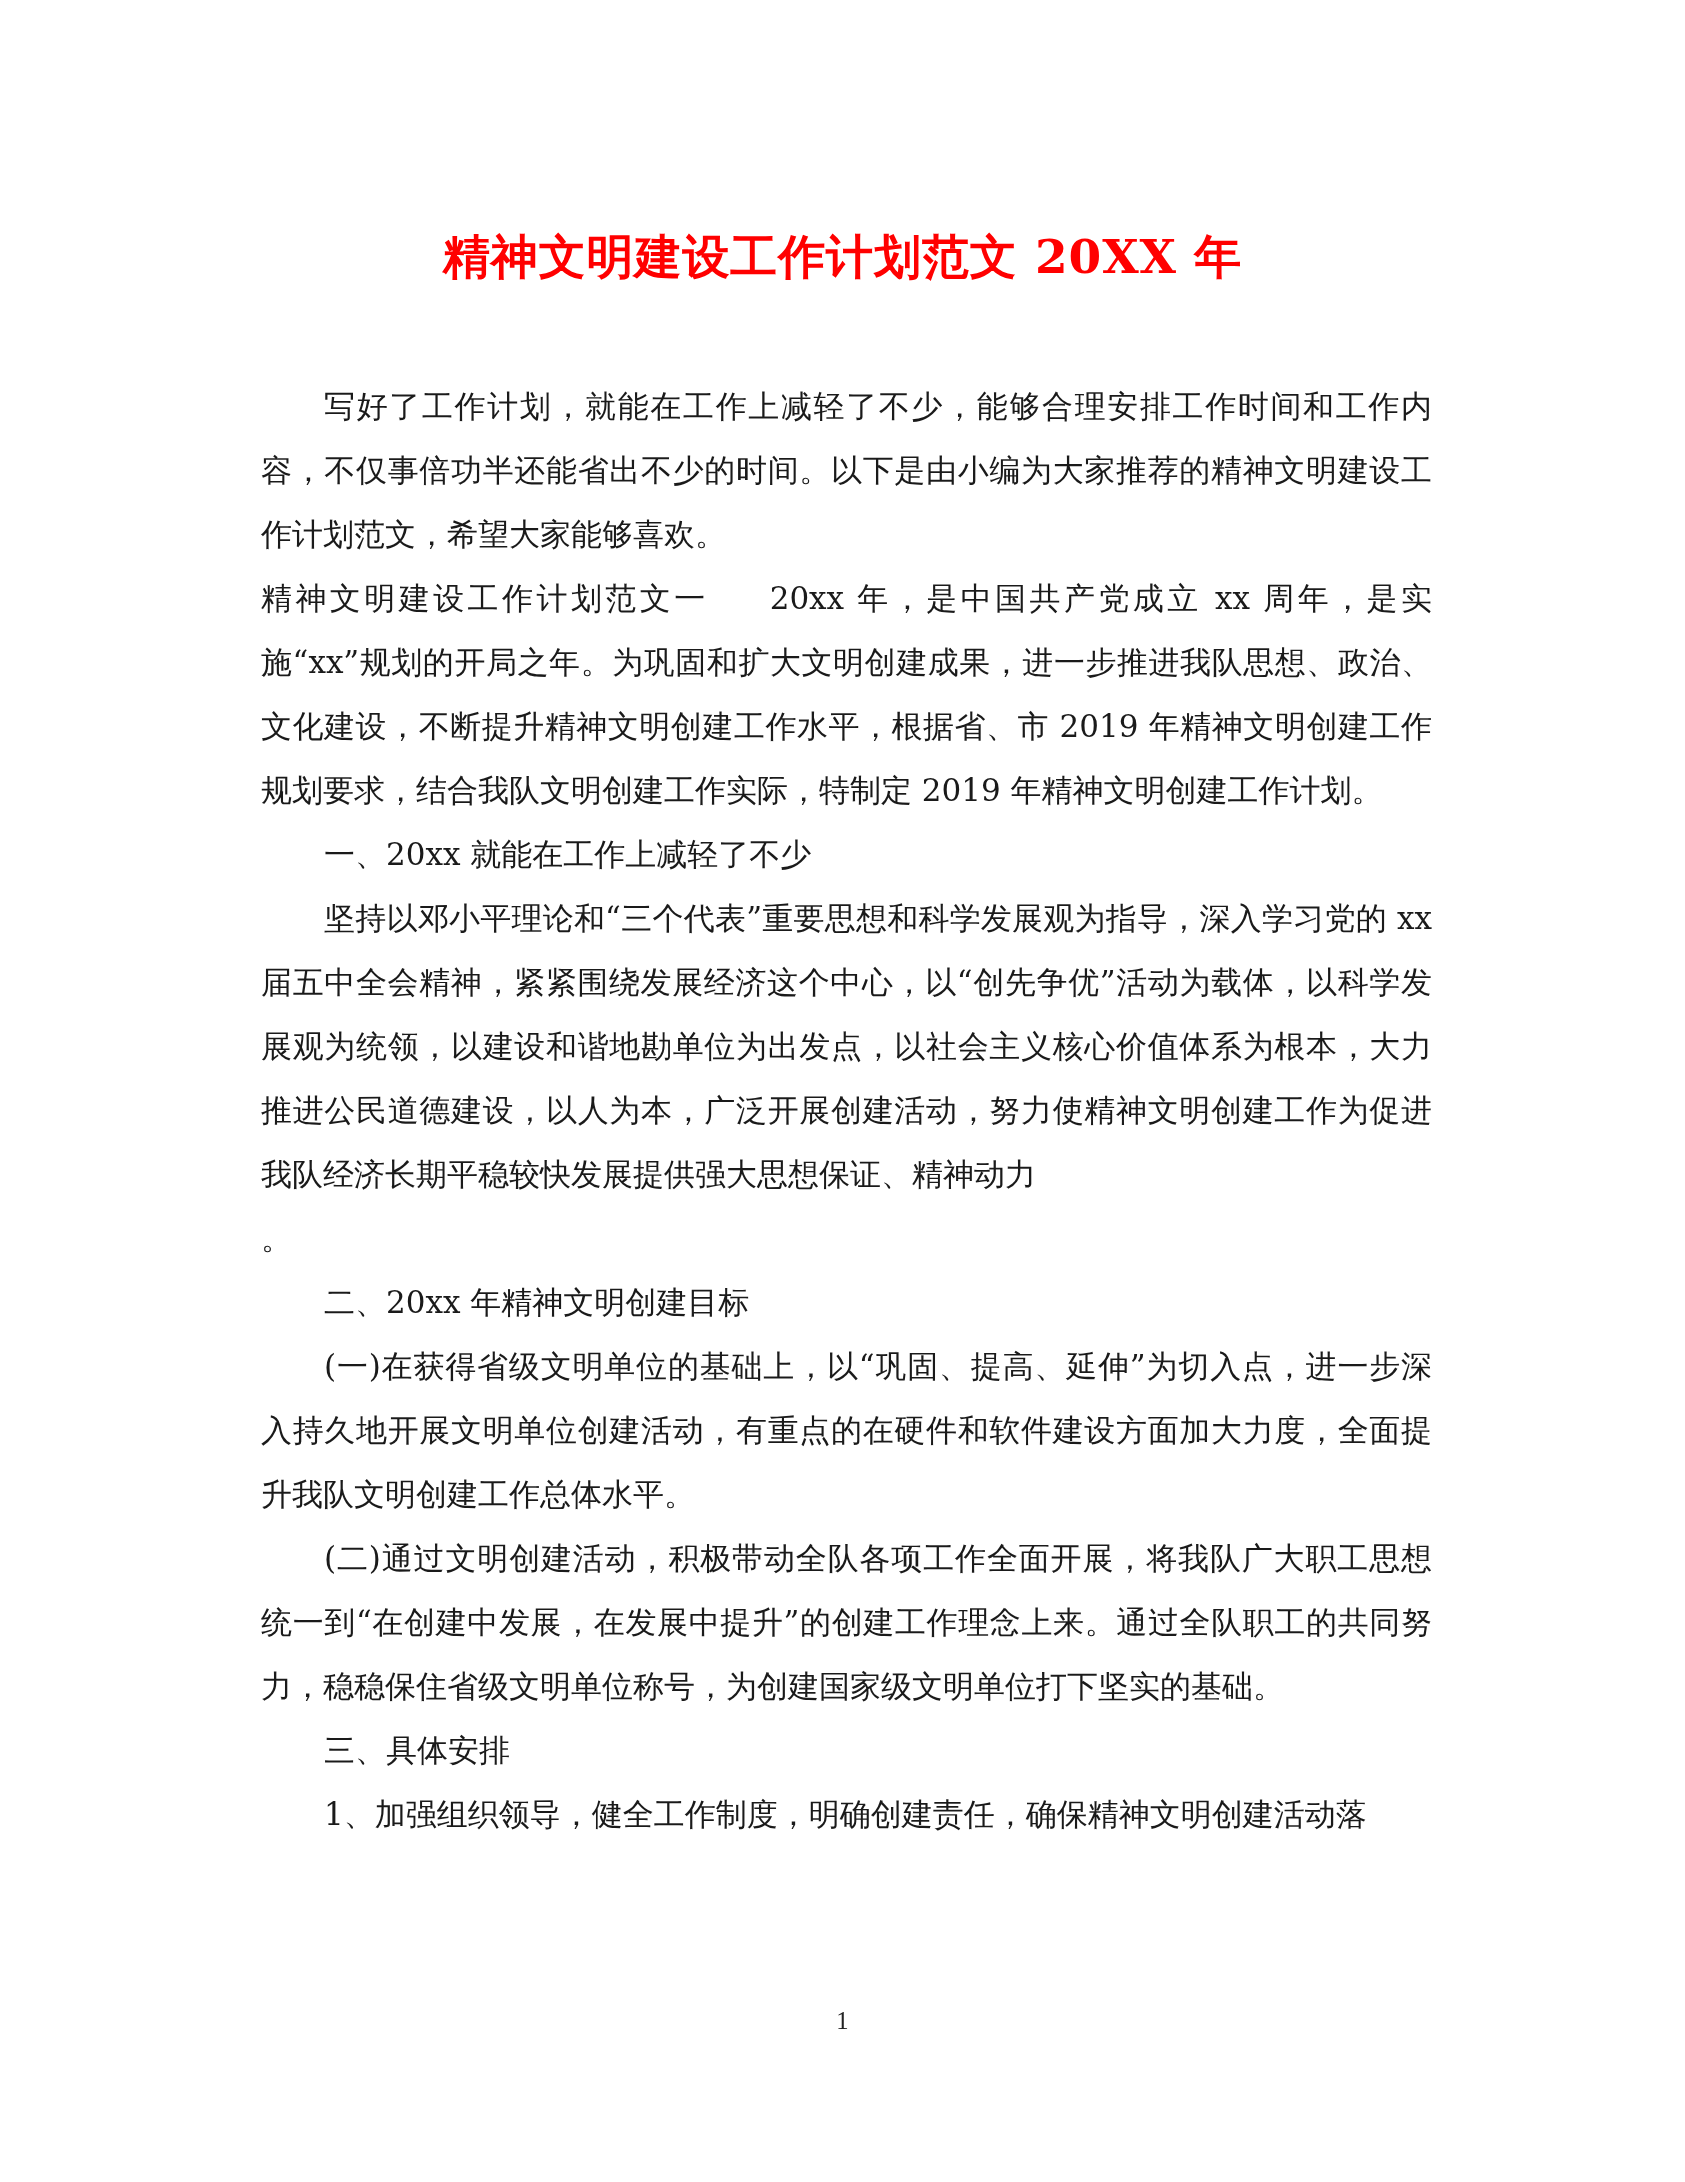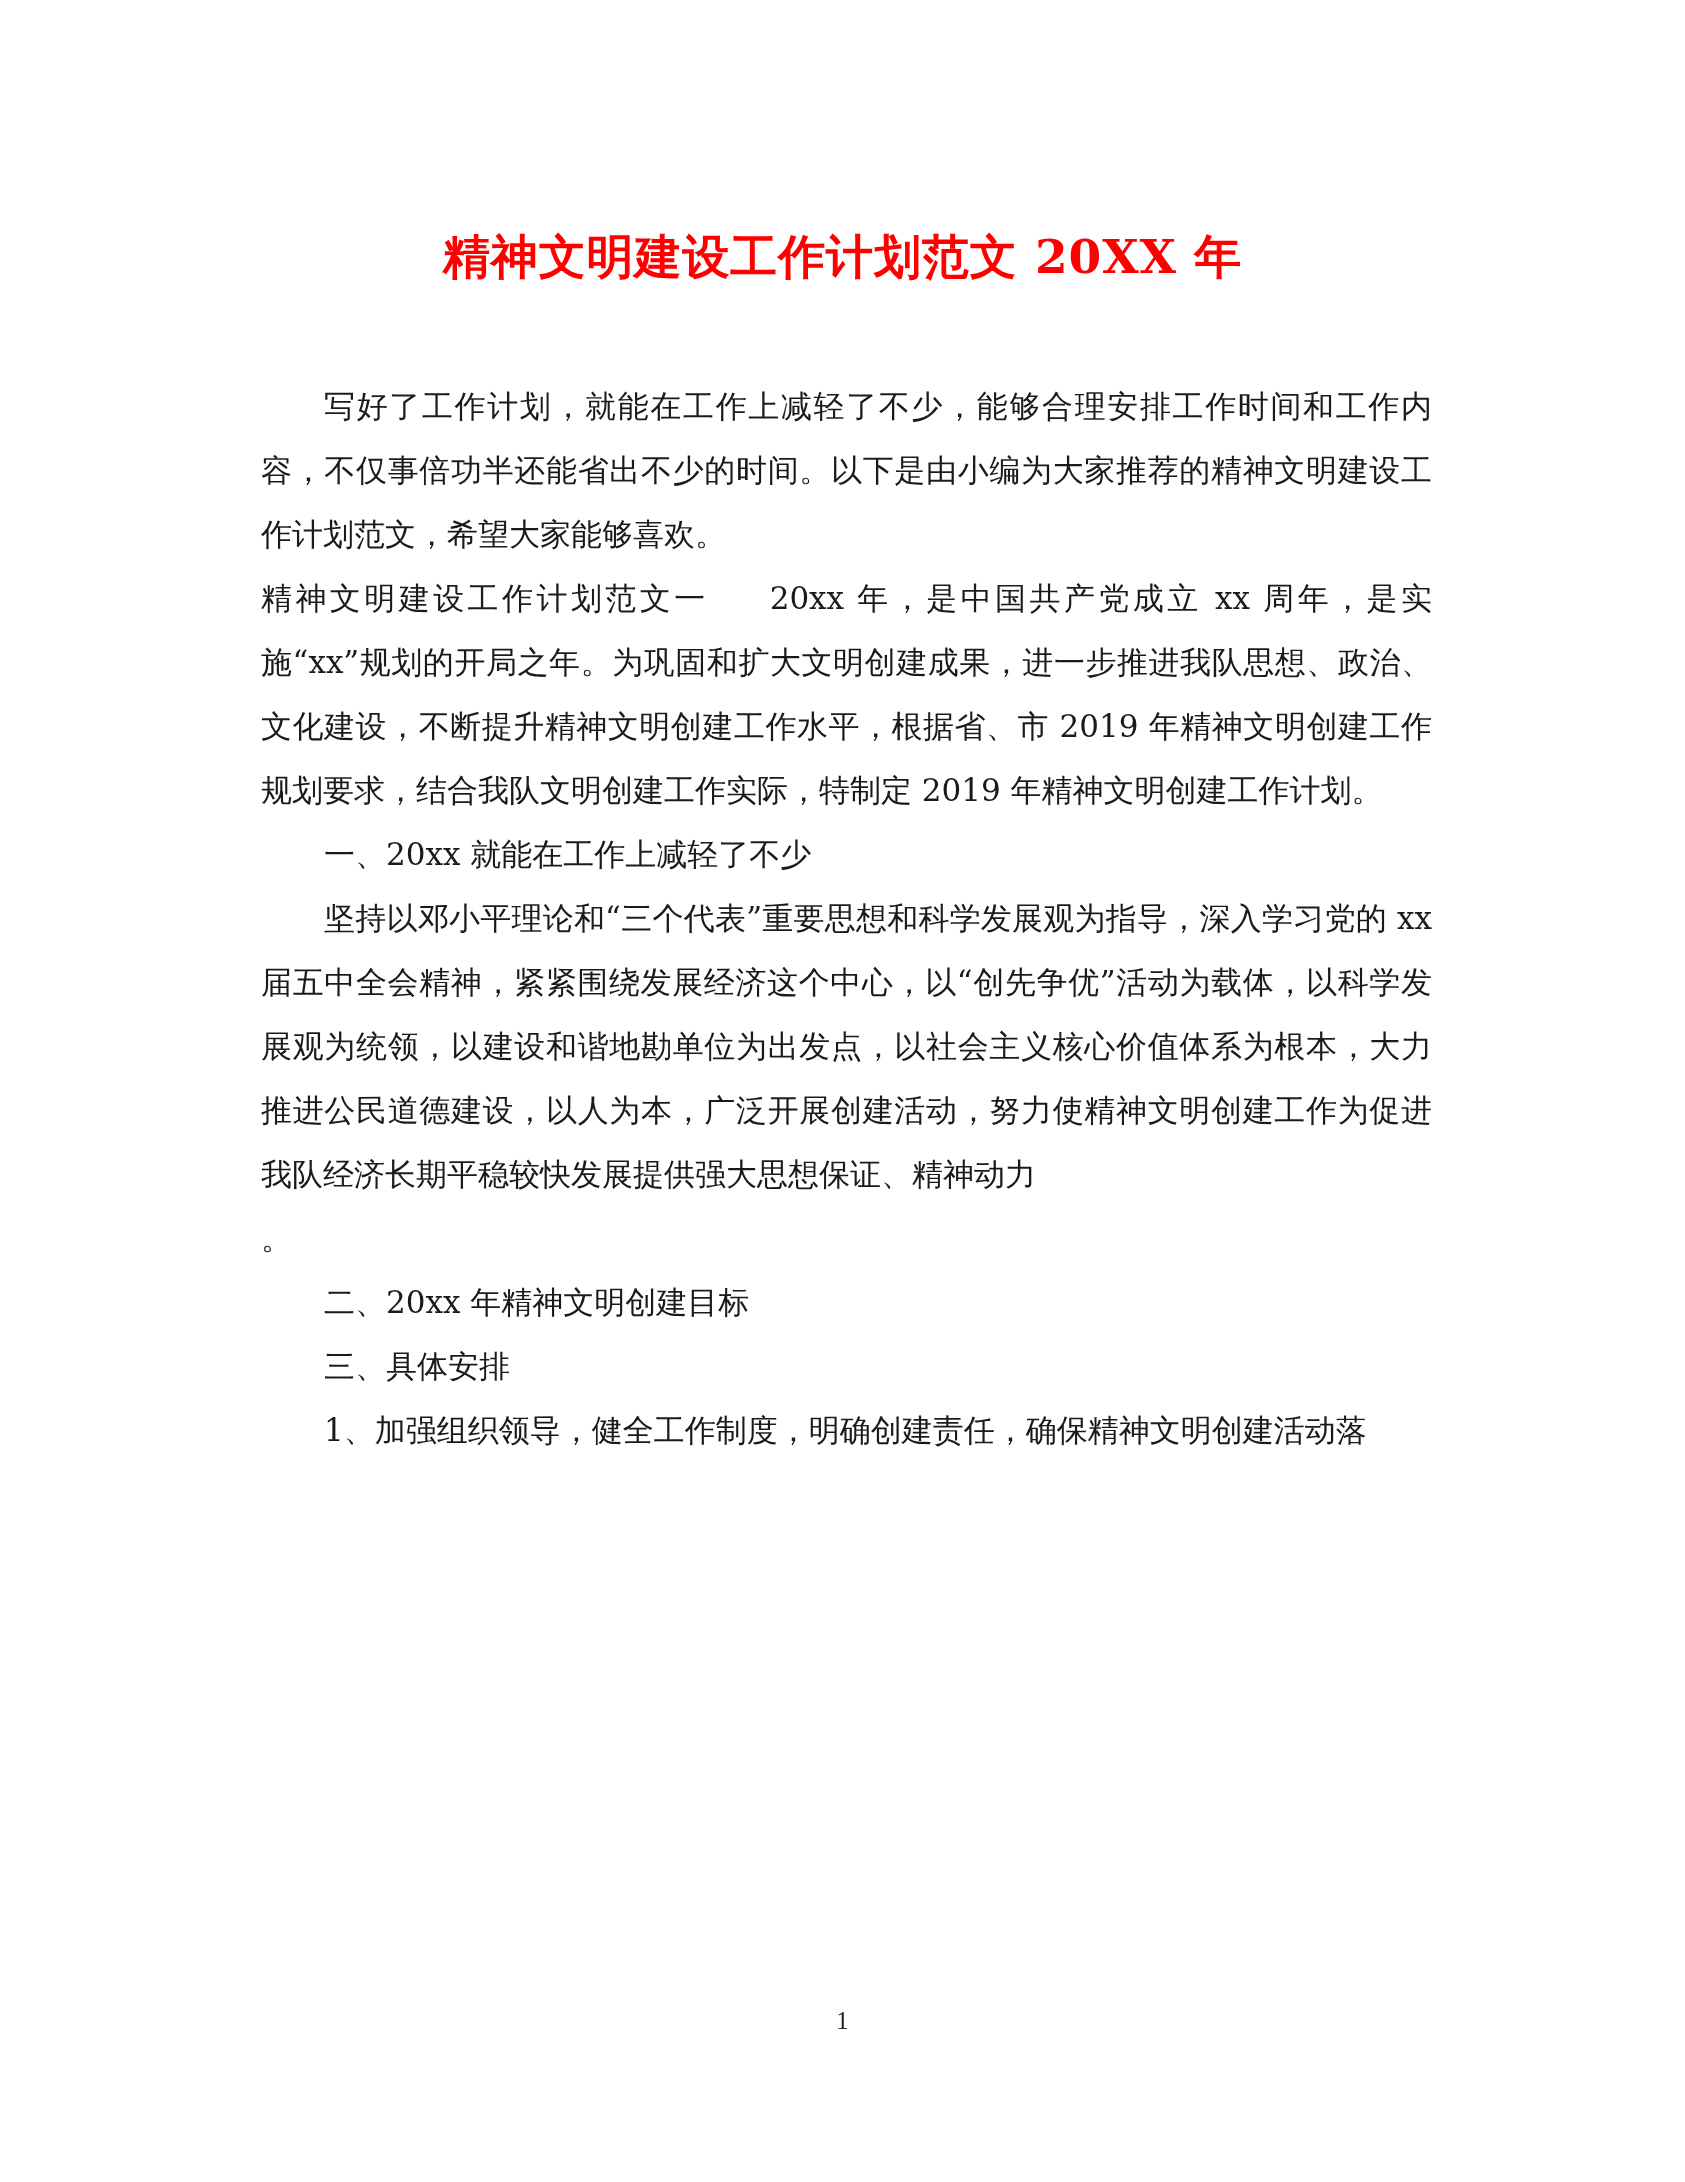--- a/index.html
+++ b/index.html
@@ -34,19 +34,21 @@
 <div class="page">
   <div class="title">精神文明建设工作计划范文 20XX 年</div>
 
   <div class="body">
     <p class="indent">写好了工作计划，就能在工作上减轻了不少，能够合理安排工作时间和工作内容，不仅事倍功半还能省出不少的时间。以下是由小编为大家推荐的精神文明建设工作计划范文，希望大家能够喜欢。</p>
     <p><span>精神文明建设工作计划范文一</span><span class="gap"></span><span>20xx 年，是中国共产党成立 xx 周年，是实施“xx”规划的开局之年。为巩固和扩大文明创建成果，进一步推进我队思想、政治、文化建设，不断提升精神文明创建工作水平，根据省、市 2019 年精神文明创建工作规划要求，结合我队文明创建工作实际，特制定 2019 年精神文明创建工作计划。</span></p>
     <p class="indent">一、20xx 就能在工作上减轻了不少</p>
     <p class="indent">坚持以邓小平理论和“三个代表”重要思想和科学发展观为指导，深入学习党的 xx 届五中全会精神，紧紧围绕发展经济这个中心，以“创先争优”活动为载体，以科学发展观为统领，以建设和谐地勘单位为出发点，以社会主义核心价值体系为根本，大力推进公民道德建设，以人为本，广泛开展创建活动，努力使精神文明创建工作为促进我队经济长期平稳较快发展提供强大思想保证、精神动力</p>
     <p>。</p>
     <p class="indent">二、20xx 年精神文明创建目标</p>
+    <p class="indent">(一)在获得省级文明单位的基础上，以“巩固、提高、延伸”为切入点，进一步深入持久地开展文明单位创建活动，有重点的在硬件和软件建设方面加大力度，全面提升我队文明创建工作总体水平。</p>
+    <p class="indent">(二)通过文明创建活动，积极带动全队各项工作全面开展，将我队广大职工思想统一到“在创建中发展，在发展中提升”的创建工作理念上来。通过全队职工的共同努力，稳稳保住省级文明单位称号，为创建国家级文明单位打下坚实的基础。</p>
     <p class="indent">三、具体安排</p>
     <p class="indent">1、加强组织领导，健全工作制度，明确创建责任，确保精神文明创建活动落</p>
   </div>
 
   <div class="pagenum">1</div>
 </div>
 
 
 </body></html>

